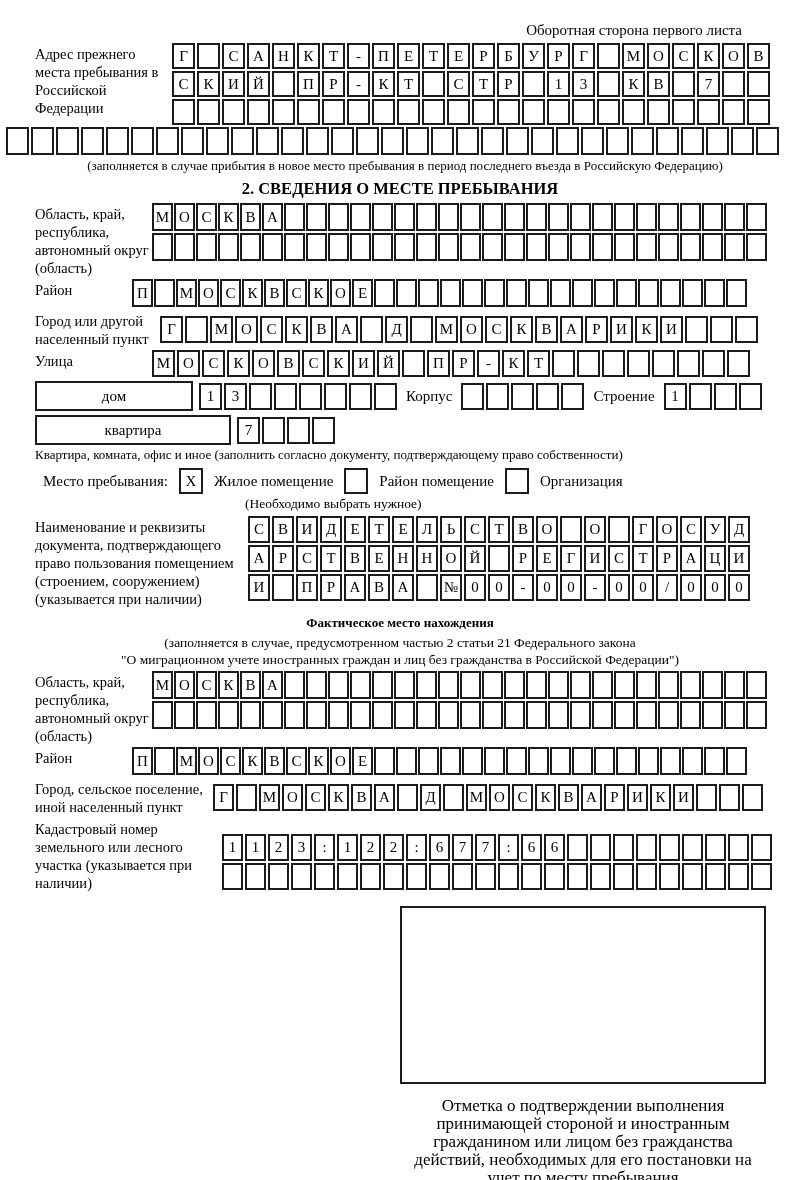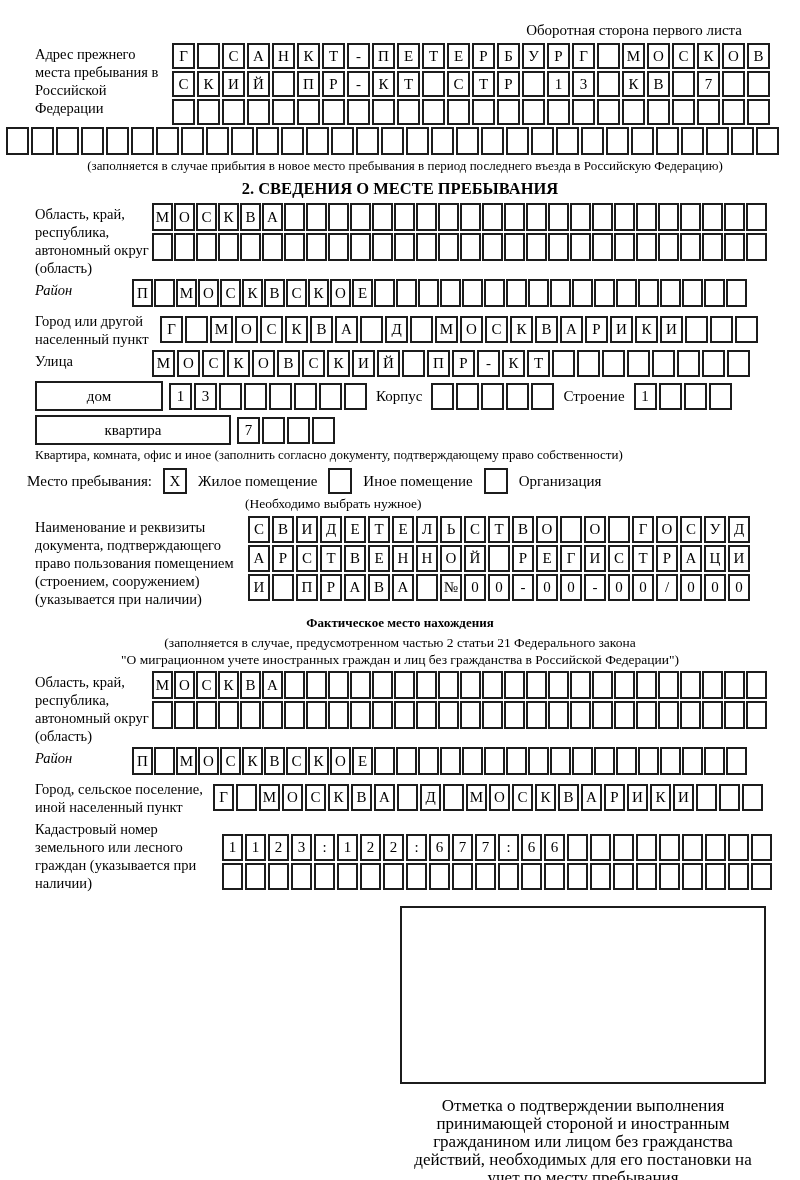--- a/index.html
+++ b/index.html
@@ -8,21 +8,21 @@
     background:#fff;color:#000;
     font-family:"Liberation Serif","DejaVu Serif",serif;
   }
   .header-note{text-align:right;padding:22px 58px 0 0;font-size:15px;}
 
   .frow{display:flex;align-items:flex-start;margin-left:35px;}
   .frow.vcenter{align-items:center;}
   .label{font-size:14.5px;line-height:18px;padding-top:2px;}
   .lb-prev{flex:0 0 137px;}
   .lb-reg{flex:0 0 117px;}
-  .lb-dist{flex:0 0 97px;font-style:italic;}
+  .lb-dist{flex:0 0 97px;}
   .lb-city{flex:0 0 125px;}
   .lb-street{flex:0 0 117px;}
   .lb-doc{flex:0 0 213px;}
   .lb-city2{flex:0 0 178px;}
   .lb-kad{flex:0 0 187px;}
 
   .rows{display:flex;flex-direction:column;gap:2px;}
   .boxrow{display:flex;gap:2px;}
   .cell{
     box-sizing:border-box;border:2px solid #1c1c1c;background:#fff;
@@ -46,25 +46,25 @@
 
   .section-title{text-align:center;font-size:16.5px;font-weight:bold;margin:5px 0 4px;}
 
   .mt2{margin-top:2px;} .mt3{margin-top:3px;} .mt4{margin-top:4px;}
 
   .house-row{display:flex;align-items:center;margin:4px 0 0 35px;gap:6px;}
   .widebox{
     box-sizing:border-box;border:2px solid #1c1c1c;height:30px;
     display:flex;align-items:center;justify-content:center;font-size:15px;
   }
-  .widebox.dom{width:128px;}
+  .widebox.dom{width:158px;}
   .widebox.kv{width:196px;}
   .inline-label{font-size:15px;padding:0 3px;}
 
-  .stay-row{display:flex;align-items:center;margin:5px 0 0 27px;gap:11px;font-size:15px;}
+  .stay-row{display:flex;align-items:center;margin:5px 0 0 43px;gap:11px;font-size:15px;}
   .checkbox{
     box-sizing:border-box;width:24px;height:26px;border:2px solid #1c1c1c;
     display:flex;align-items:center;justify-content:center;font-size:15px;
   }
   .hint{font-size:13.5px;margin:2px 0 0 245px;}
 
   .actual-title{text-align:center;font-weight:bold;font-size:13px;margin:7px 0 3px;}
   .actual-note{text-align:center;font-size:13.5px;line-height:17px;}
 
   .kad-rows{margin-top:16px;}
@@ -398,21 +398,21 @@
         <div class="cell"></div>
       </div>
   </div>
   <div class="note left">Квартира, комната, офис и иное (заполнить согласно документу, подтверждающему право собственности)</div>
 
   <div class="stay-row">
     <span>Место пребывания:</span>
     <span class="checkbox">X</span>
     <span>Жилое помещение</span>
     <span class="checkbox"></span>
-    <span>Иное помещение</span>
+    <span>Район помещение</span>
     <span class="checkbox"></span>
     <span>Организация</span>
   </div>
   <div class="hint">(Необходимо выбрать нужное)</div>
 
   <div class="frow mt4">
     <div class="label lb-doc">Наименование и реквизиты документа, подтверждающего право пользования помещением (строением, сооружением) (указывается при наличии)</div>
     <div class="rows">
       <div class="boxrow r-doc">
           <div class="cell">С</div>
@@ -614,21 +614,21 @@
         <div class="cell">И</div>
         <div class="cell">К</div>
         <div class="cell">И</div>
         <div class="cell"></div>
         <div class="cell"></div>
         <div class="cell"></div>
       </div>
   </div>
 
   <div class="frow mt2">
-    <div class="label lb-kad">Кадастровый номер земельного или лесного граждан (указывается при наличии)</div>
+    <div class="label lb-kad">Кадастровый номер земельного или лесного участка (указывается при наличии)</div>
     <div class="rows kad-rows">
       <div class="boxrow r-kad">
           <div class="cell">1</div>
           <div class="cell">1</div>
           <div class="cell">2</div>
           <div class="cell">3</div>
           <div class="cell">:</div>
           <div class="cell">1</div>
           <div class="cell">2</div>
           <div class="cell">2</div>

